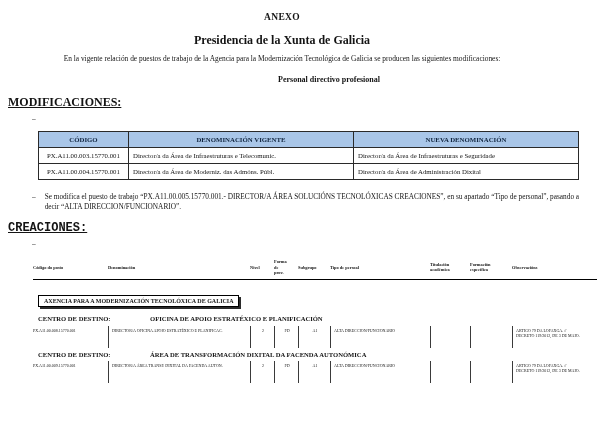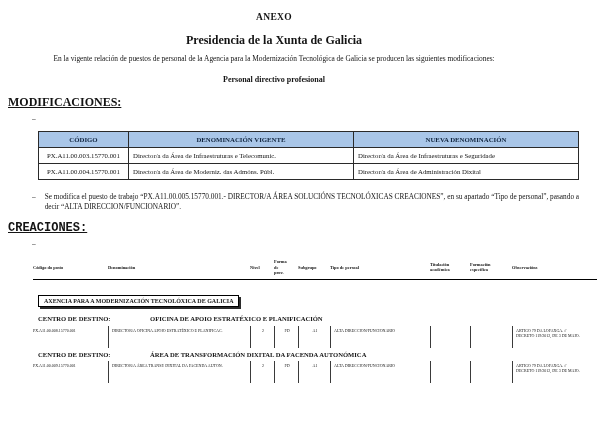--- a/index.html
+++ b/index.html
@@ -1,26 +1,26 @@
 <!DOCTYPE html>
 <html><head>
 <meta charset="utf-8">
 <style>
   html,body { margin:0; padding:0; background:#e8e8e8; }
   body { width:615px; height:439px; font-family:"Liberation Serif", serif; color:#141414; }
   .page {
     position:relative; width:615px; height:439px; background:#ffffff; overflow:hidden;
   }
-  .center { left:0; width:548px; text-align:center; }
+  .center { left:8px; width:548px; text-align:center; }
   .abs { position:absolute; }
 
   .doc-title   { top:12px;  font-weight:bold; font-size:9.5px; letter-spacing:.3px; }
   .doc-subtitle{ top:33px;  font-weight:bold; font-size:12px; }
   .doc-intro   { top:54px;  font-size:7.4px; padding:0 28px; box-sizing:border-box; }
-  .doc-personal{ top:75px;  font-weight:bold; font-size:8px; }
+  .doc-personal{ top:75px;  font-weight:bold; font-size:8px;margin-left:47px; }
 
   .section-heading { left:8px; font-weight:bold; font-size:12px; text-decoration:underline; }
   .h-modificaciones { top:95px; }
   .h-creaciones     { top:221px;font-family:Liberation Mono, monospace; }
 
   .bullet { display:flex; gap:9px; font-size:7.3px; line-height:1.35; }
   .bullet .dash { flex:0 0 auto; }
   .b1 { top:114px; left:32px; width:548px; }
   .b2 { top:192px; left:32px; width:558px; }
   .b3 { top:239px; left:32px; width:548px; }
@@ -57,21 +57,21 @@
   .rpt-row1 { top:326px; }
   .rpt-row2 { top:361px; }
 </style>
 </head>
 <body>
 
 <div class="page">
 
   <div class="abs center doc-title">ANEXO</div>
   <div class="abs center doc-subtitle">Presidencia de la Xunta de Galicia</div>
-  <div class="abs center doc-intro">En la vigente relación de puestos de personal de la Agencia para la Modernización Tecnológica de Galicia se producen las siguientes modificaciones:</div>
+  <div class="abs center doc-intro">En la vigente relación de puestos de trabajo de la Agencia para la Modernización Tecnológica de Galicia se producen las siguientes modificaciones:</div>
   <div class="abs center doc-personal">Personal directivo profesional</div>
 
   <div class="abs section-heading h-modificaciones">MODIFICACIONES:</div>
 
   <div class="abs bullet b1">
     <span class="dash">–</span>
   </div>
 
   <table class="mod">
     <colgroup>

